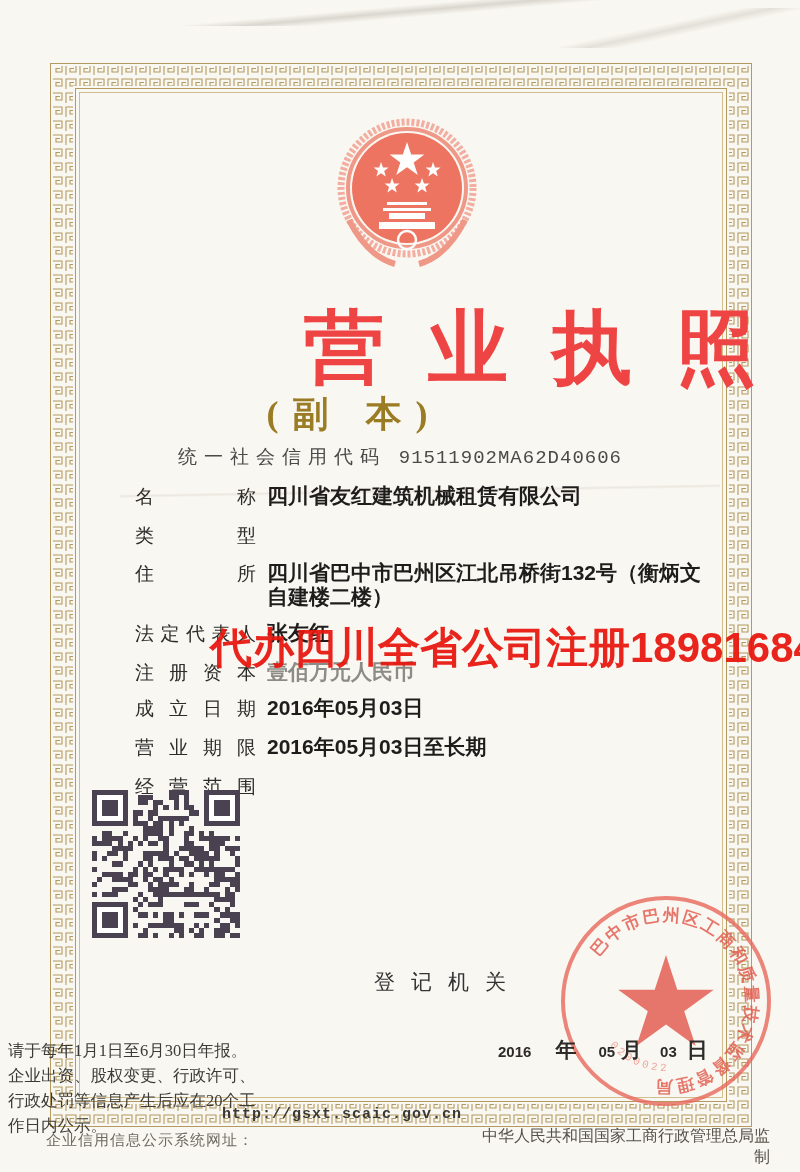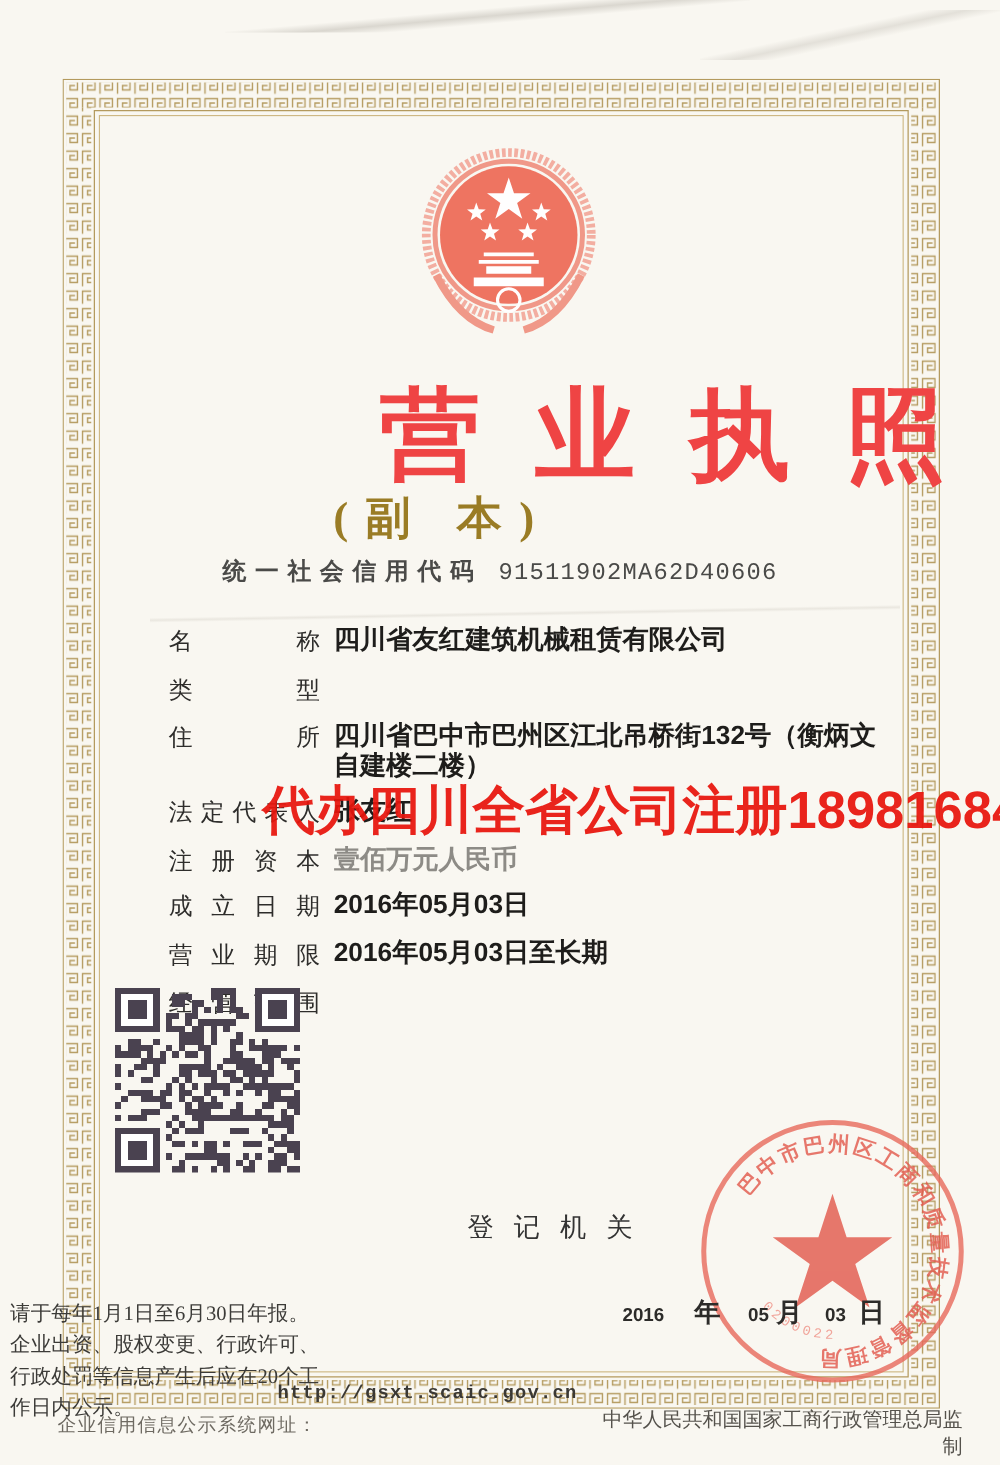--- a/index.html
+++ b/index.html
@@ -28,24 +28,24 @@
     letter-spacing:44px;text-indent:44px;line-height:1.1;
   }
   .subtitle{
     position:absolute;left:0;top:390px;width:708px;text-align:center;
     font-size:36px;font-weight:600;color:#9a7c25;letter-spacing:14px;
   }
   .code-line{
     position:absolute;left:0;top:444px;width:800px;text-align:center;
     font-size:19px;color:#4a4a48;
   }
-  .code-line .lbl{letter-spacing:7px;font-weight:700;}
+  .code-line .lbl{letter-spacing:7px;font-weight:400;}
   .code-line .val{font-family:"Liberation Mono","DejaVu Sans Mono",monospace;letter-spacing:1px;margin-left:8px;}
 
-  .fields{position:absolute;left:135px;top:500px;width:580px;}
+  .fields{position:absolute;left:135px;top:484px;width:580px;}
   .frow{display:flex;align-items:flex-start;margin-bottom:12px;}
   .flabel{
     flex:0 0 122px;font-size:19px;color:#2e2d2b;letter-spacing:1px;
     text-align:justify;text-align-last:justify;font-weight:500;
   }
   .fvalue{
     margin-left:10px;font-size:21px;color:#1e1d1b;font-weight:600;
     font-family:"Liberation Sans","DejaVu Sans",sans-serif;line-height:24px;
   }
   .fvalue.scope{width:478px;font-weight:500;}

